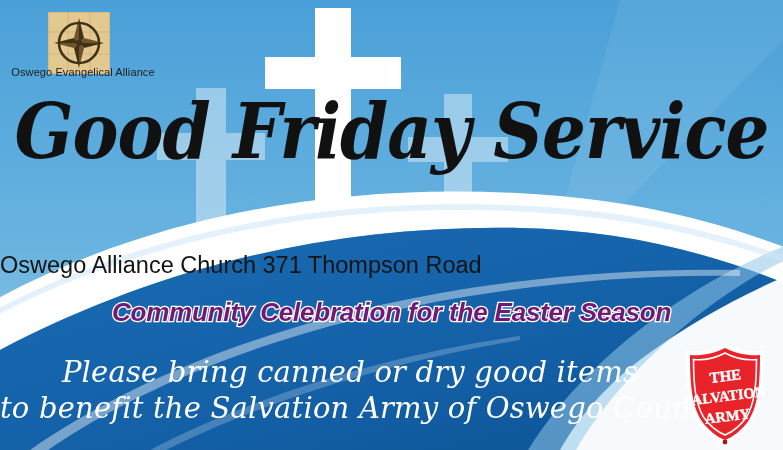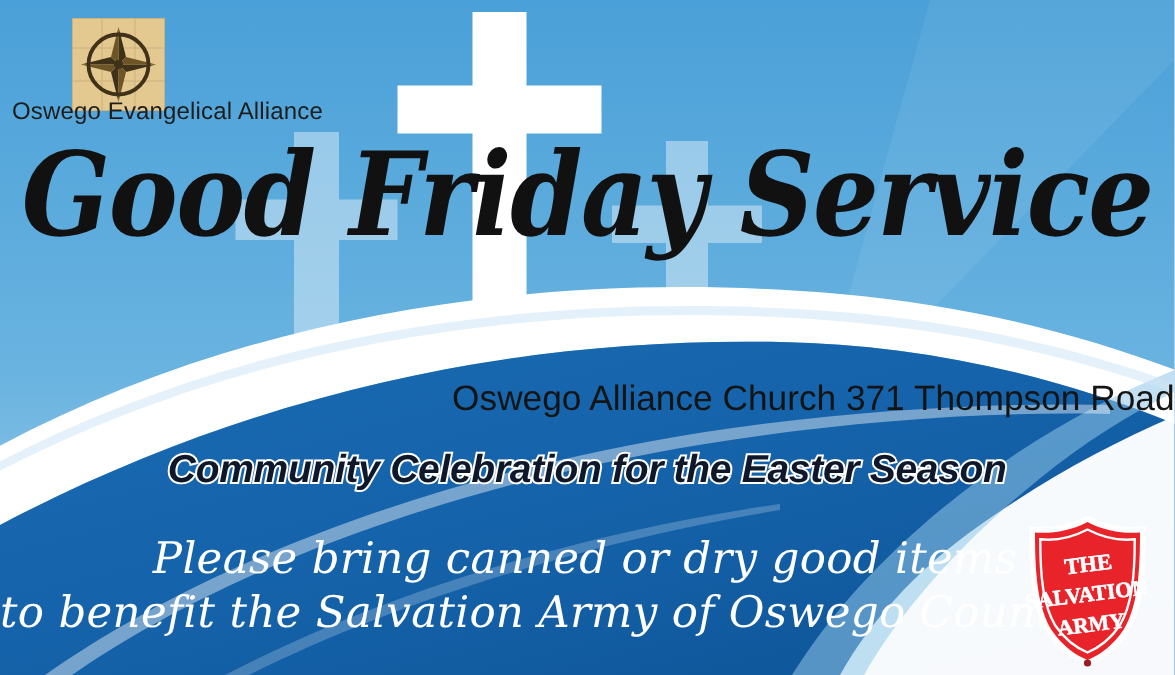--- a/index.html
+++ b/index.html
@@ -36,21 +36,21 @@
     width: 62px;
     height: 62px;
   }
   .org-logo svg { display: block; width: 62px; height: 62px; }
   .org-name {
     position: absolute;
     left: 8px;
     top: 66px;
     width: 150px;
     text-align: center;
-    font-size: 16px;
+    font-size: 11px;
     color: #1d1d1d;
     font-family: "Liberation Sans", sans-serif;
     letter-spacing: .1px;
     white-space: nowrap;
   }
 
   
   .headline {
     position: absolute;
     left: 0;
@@ -79,60 +79,60 @@
     font-size: 22.5px;
     color: #141414;
     font-family: "Liberation Sans", sans-serif;
     white-space: nowrap;
   }
   .detail-line2 {
     position: absolute;
     left: 0;
     top: 252px;
     width: 783px;
-    text-align: right;
+    text-align: left;
     font-size: 23.5px;
     color: #141414;
     font-family: "Liberation Sans", sans-serif;
     white-space: nowrap;
   }
 
   
   .community {
     position: absolute;
     left: 0;
     top: 297px;
     width: 783px;
     text-align: center;
     font-family: "Liberation Sans", sans-serif;
     font-style: italic;
     font-weight: 700;
     font-size: 26px;
-    color: #0f172a;
+    color: #701a75;
     letter-spacing: -0.2px;
     white-space: nowrap;
     -webkit-text-stroke: 2.6px #ffffff;
     paint-order: stroke fill;
     text-shadow: 0 1px 0 rgba(255,255,255,.9);
   }
 
   
   .donate {
     position: absolute;
     left: 0;
     width: 700px;
     text-align: center;
     font-family: "DejaVu Serif", serif;
     font-style: italic;
     font-size: 29px;
     color: #ffffff;
     white-space: nowrap;
     letter-spacing: .2px;
   }
-  .donate-1 { top: 355px; padding-left: 40px; }
+  .donate-1 { top: 355px; }
   .donate-2 { top: 391px; }
 
   
   .sa-logo {
     position: absolute;
     left: 681px;
     top: 342px;
     width: 88px;
     height: 103px;
   }

